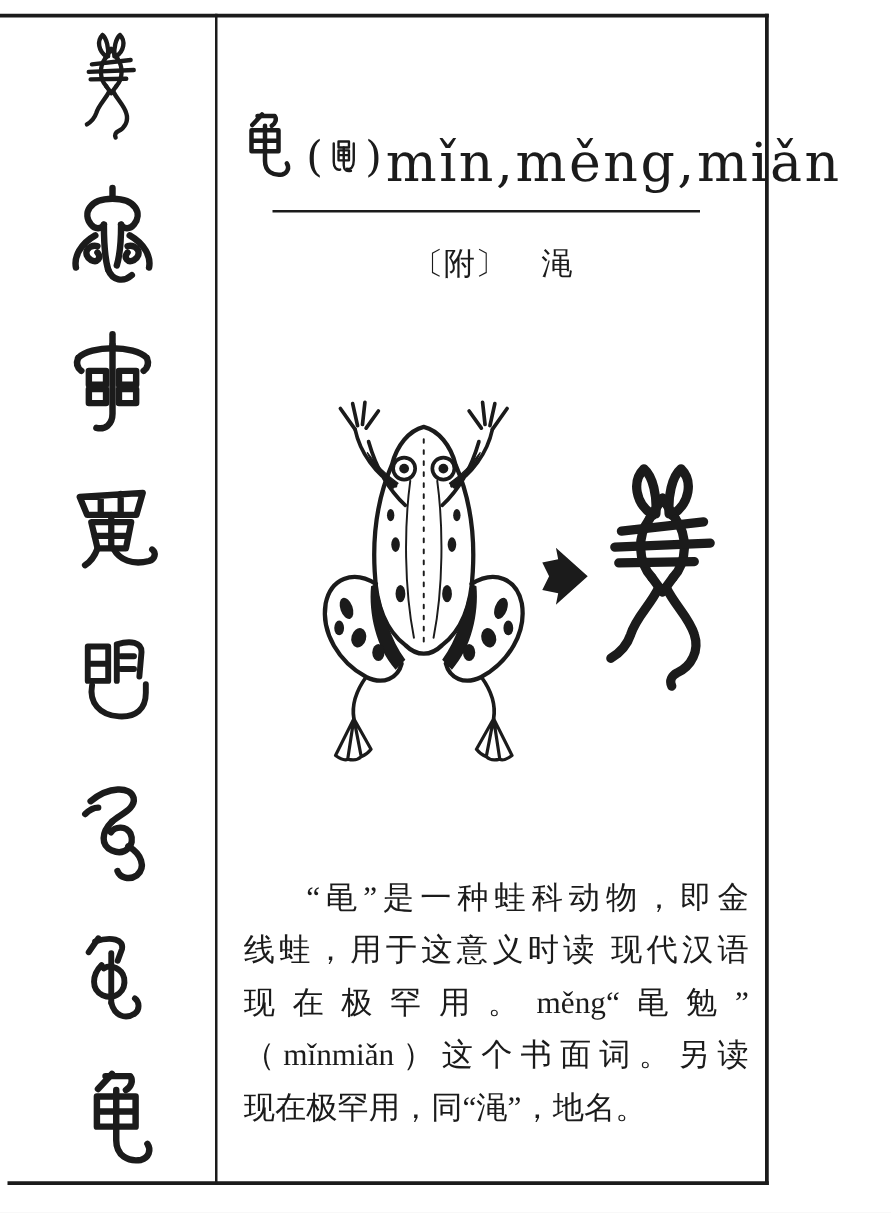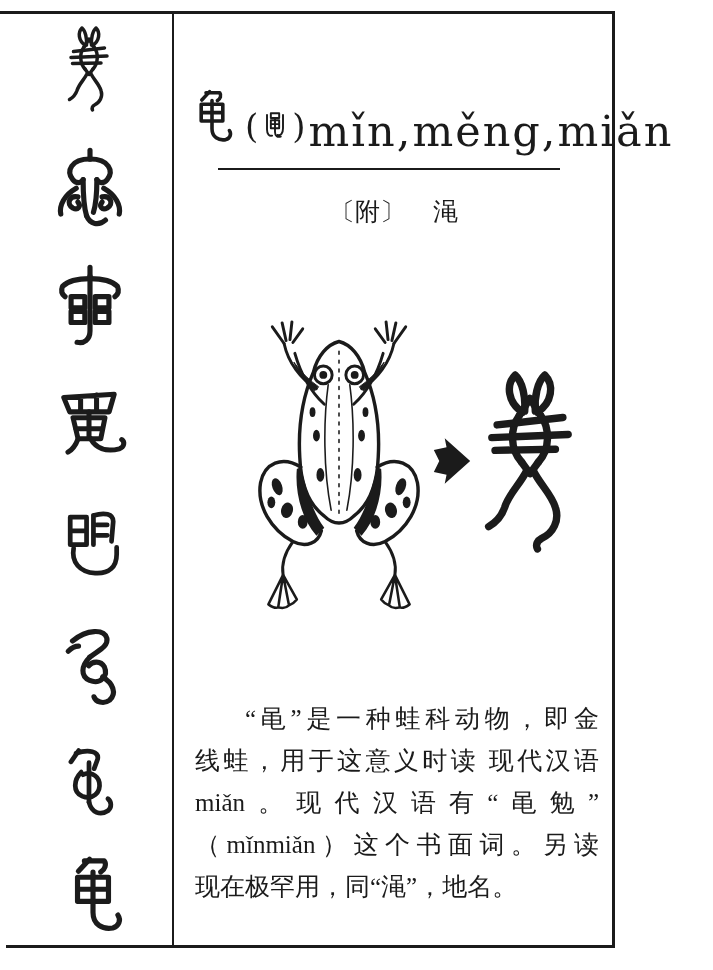--- a/index.html
+++ b/index.html
@@ -263,19 +263,19 @@
           <use href="#g-arrow" width="100%" height="100%"></use>
         </svg>
       <svg class="figure-glyph" width="106" height="196" aria-label="oracle-bone-script-form">
           <use href="#g-oracle" width="100%" height="100%"></use>
         </svg>
     </div>
 
     <div class="paragraph">
       <div class="pline just indent">“黾”是一种蛙科动物，即金</div>
       <div class="pline just">线蛙，用于这意义时读 现代汉语有，但</div>
-      <div class="pline just">miǎn。现代汉语有“黾勉”</div>
+      <div class="pline just">现在极罕用。měng“黾勉”</div>
       <div class="pline just">（mǐnmiǎn）这个书面词。另读</div>
       <div class="pline">现在极罕用，同“渑”，地名。</div>
     </div>
 
   </div>
 </div>
 
 </body></html>

